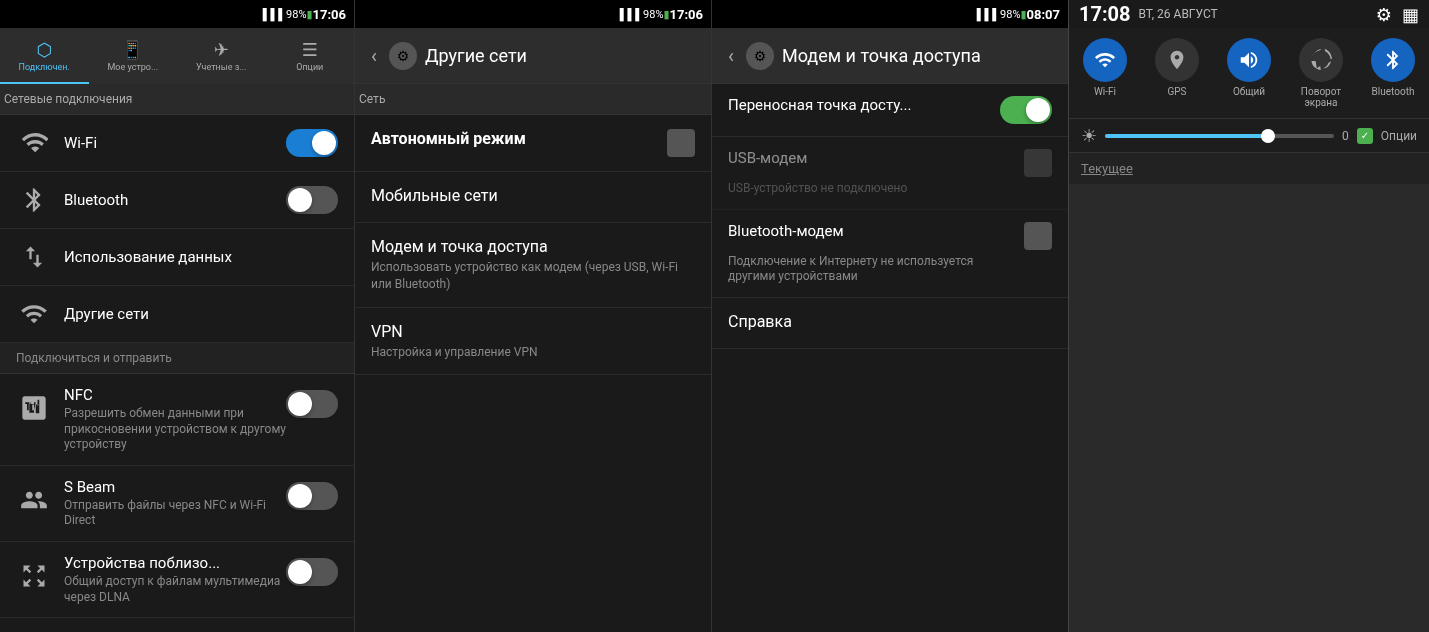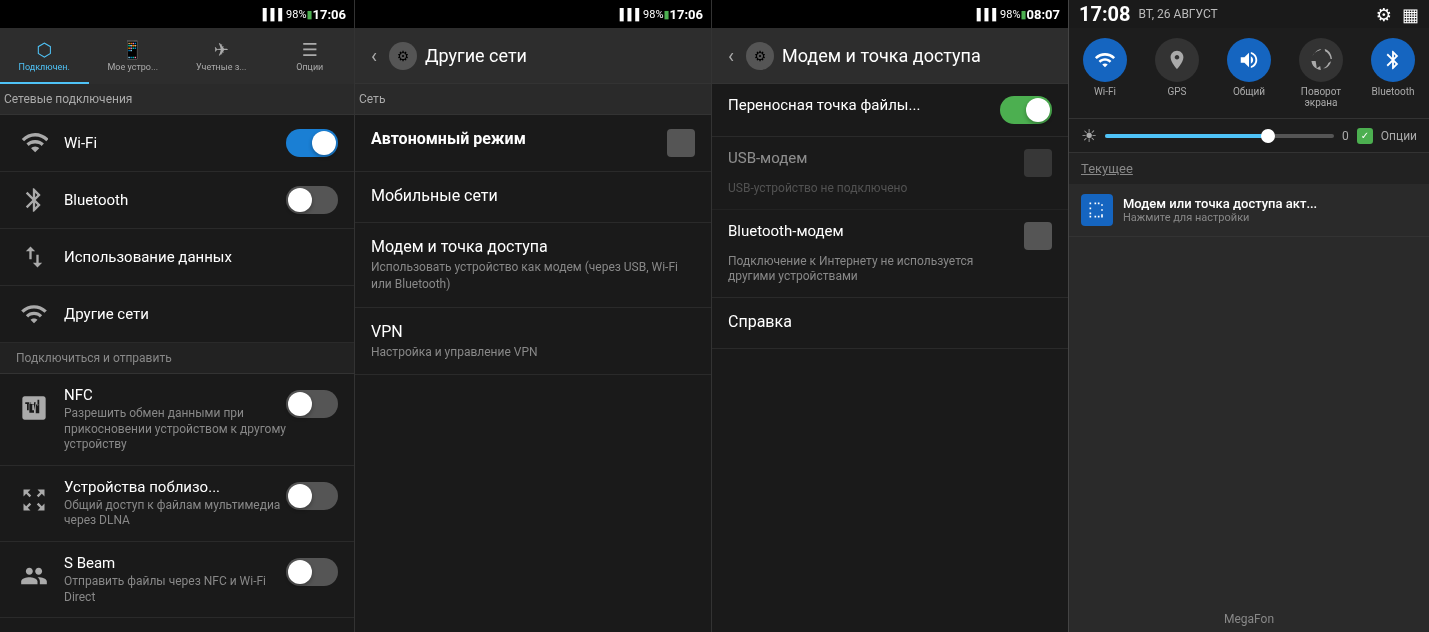--- a/index.html
+++ b/index.html
@@ -585,41 +585,41 @@
       <span class="settings-item-subtitle">Разрешить обмен данными при прикосновении устройством к другому устройству</span>
     </div>
     <div class="toggle off" style="margin-top:4px;">
       <div class="toggle-knob"></div>
     </div>
   </div>
 
   <div class="settings-item" style="align-items:flex-start; padding: 12px 16px;">
     <div class="settings-item-icon" style="margin-top:4px;">
       <svg viewBox="0 0 24 24">
+          <path d="M16 11c1.66 0 2.99-1.34 2.99-3S17.66 5 16 5c-1.66 0-3 1.34-3 3s1.34 3 3 3zm-8 0c1.66 0 2.99-1.34 2.99-3S9.66 5 8 5C6.34 5 5 6.34 5 8s1.34 3 3 3zm0 2c-2.33 0-7 1.17-7 3.5V19h14v-2.5c0-2.33-4.67-3.5-7-3.5zm8 0c-.29 0-.62.02-.97.05 1.16.84 1.97 1.97 1.97 3.45V19h6v-2.5c0-2.33-4.67-3.5-7-3.5z"></path>
+        </svg>
+    </div>
+    <div class="settings-item-text">
+      <span class="settings-item-title">S Beam</span>
+      <span class="settings-item-subtitle">Отправить файлы через NFC и Wi-Fi Direct</span>
+    </div>
+    <div class="toggle off" style="margin-top:4px;">
+      <div class="toggle-knob"></div>
+    </div>
+  </div>
+
+  <div class="settings-item" style="align-items:flex-start; padding: 12px 16px;">
+    <div class="settings-item-icon" style="margin-top:4px;">
+      <svg viewBox="0 0 24 24">
           <path d="M15 3l2.3 2.3-2.89 2.87 1.42 1.42L18.7 6.7 21 9V3h-6zM3 9l2.3-2.3 2.87 2.89 1.42-1.42L6.7 5.3 9 3H3v6zm6 12l-2.3-2.3 2.89-2.87-1.42-1.42L5.3 17.3 3 15v6h6zm12-6l-2.3 2.3-2.87-2.89-1.42 1.42 2.89 2.87L15 21h6v-6z"></path>
         </svg>
     </div>
     <div class="settings-item-text">
       <span class="settings-item-title">Устройства поблизо...</span>
       <span class="settings-item-subtitle">Общий доступ к файлам мультимедиа через DLNA</span>
-    </div>
-    <div class="toggle off" style="margin-top:4px;">
-      <div class="toggle-knob"></div>
-    </div>
-  </div>
-
-  <div class="settings-item" style="align-items:flex-start; padding: 12px 16px;">
-    <div class="settings-item-icon" style="margin-top:4px;">
-      <svg viewBox="0 0 24 24">
-          <path d="M16 11c1.66 0 2.99-1.34 2.99-3S17.66 5 16 5c-1.66 0-3 1.34-3 3s1.34 3 3 3zm-8 0c1.66 0 2.99-1.34 2.99-3S9.66 5 8 5C6.34 5 5 6.34 5 8s1.34 3 3 3zm0 2c-2.33 0-7 1.17-7 3.5V19h14v-2.5c0-2.33-4.67-3.5-7-3.5zm8 0c-.29 0-.62.02-.97.05 1.16.84 1.97 1.97 1.97 3.45V19h6v-2.5c0-2.33-4.67-3.5-7-3.5z"></path>
-        </svg>
-    </div>
-    <div class="settings-item-text">
-      <span class="settings-item-title">S Beam</span>
-      <span class="settings-item-subtitle">Отправить файлы через NFC и Wi-Fi Direct</span>
     </div>
     <div class="toggle off" style="margin-top:4px;">
       <div class="toggle-knob"></div>
     </div>
   </div>
 </div>
 
 <div class="panel2">
 
   <div class="status-bar">
@@ -671,21 +671,21 @@
   </div>
 
   <div class="panel-header">
     <span class="back-btn">‹</span>
     <div class="gear-icon-small">⚙</div>
     <span class="panel-header-title">Модем и точка доступа</span>
   </div>
 
   <div class="toggle-row">
     <div class="toggle-row-text">
-      <div class="toggle-row-title">Переносная точка файлы...</div>
+      <div class="toggle-row-title">Переносная точка досту...</div>
     </div>
     <div class="toggle green">
       <div class="toggle-knob"></div>
     </div>
   </div>
 
   <div class="toggle-row" style="opacity:0.5;">
     <div class="toggle-row-text">
       <div class="toggle-row-title">USB-модем</div>
       <div class="toggle-row-subtitle">USB-устройство не подключено</div>
@@ -773,30 +773,16 @@
     </div>
     <span style="font-size:12px;color:#aaa;">0</span>
     <div class="qs-check">✓</div>
     <span class="qs-auto-label">Опции</span>
   </div>
 
   <div class="qs-current-label">
     <span>Текущее</span>
   </div>
 
-  <div class="qs-notification-item">
-    <div class="qs-notif-icon">
-      <svg width="20" height="20" viewBox="0 0 24 24" fill="#fff">
-          <path d="M15 3h-2v2h2V3zm-2 16h2v2h-2v-2zm6-14h-2v2h2V5zm-2 14h2v2h-2v-2zM3 3h2v2H3V3zm2 16H3v2h2v-2zM3 9h2v2H3V9zm0 6h2v2H3v-2zM9 3h2v2H9V3zm2 16H9v2h2v-2zm6-8h2v2h-2v-2zm0 6h2v2h-2v-2zM3 3h2v2H3V3z"></path>
-        </svg>
-    </div>
-    <div class="qs-notif-text">
-      <div class="qs-notif-title">Модем или точка доступа акт...</div>
-      <div class="qs-notif-subtitle">Нажмите для настройки</div>
-    </div>
-  </div>
 
   <div style="flex:1;"></div>
 
-  <div class="qs-megafon">
-    <span>MegaFon</span>
-  </div>
 </div>
 
 </body></html>

